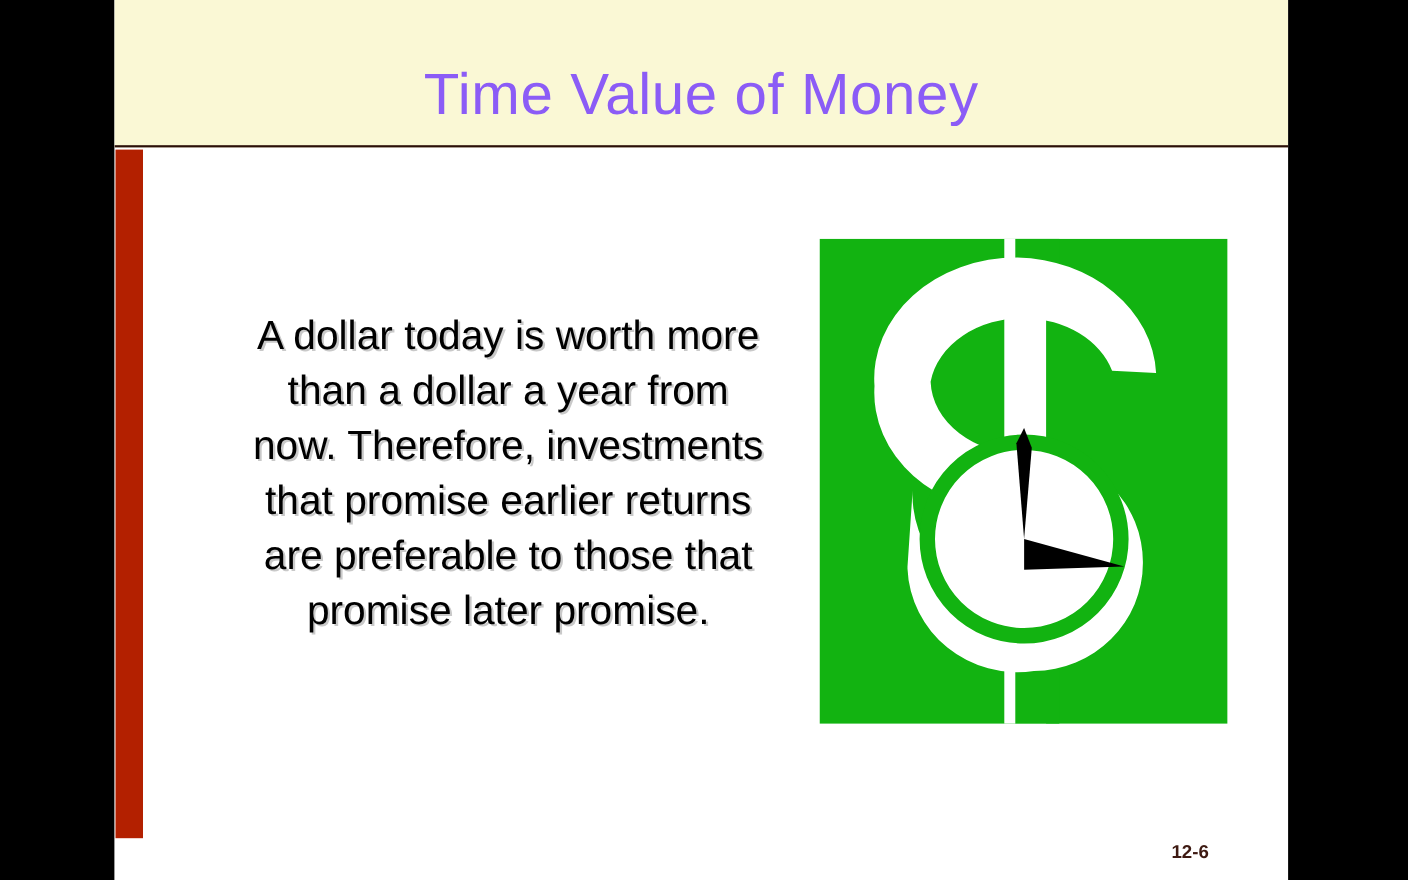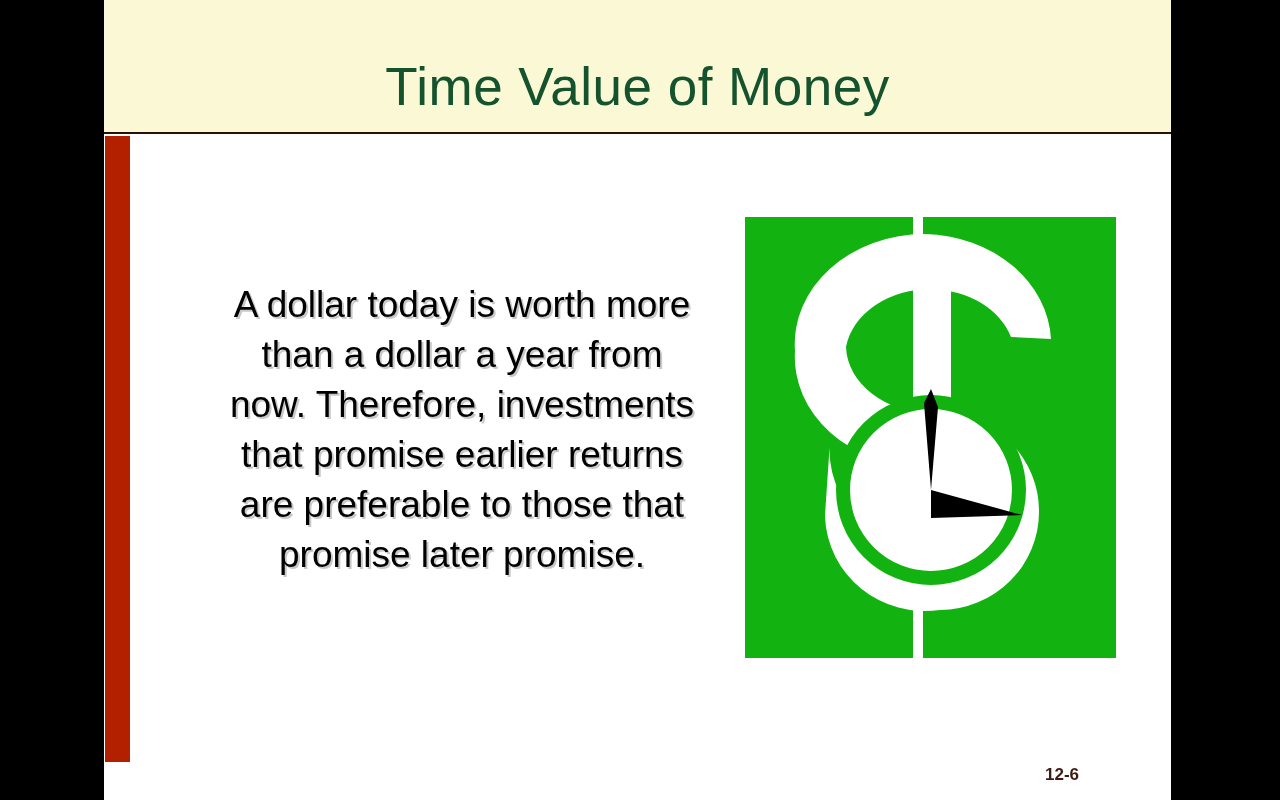--- a/index.html
+++ b/index.html
@@ -56,21 +56,21 @@
   #slide-title {
     position: absolute;
     left: 0;
     top: 56px;
     width: 1067px;
     text-align: center;
     font-family: "Liberation Sans", sans-serif;
     font-size: 53px;
     font-weight: 400;
     line-height: 62px;
-    color: #14532d;
+    color: #8b5cf6;
     letter-spacing: 0.5px;
     white-space: nowrap;
   }
 
   
   #accent-bar {
     position: absolute;
     left: 1px;
     top: 136px;
     width: 25px;
@@ -102,21 +102,21 @@
     height: 441px;
   }
   #money-clock svg { display: block; width: 371px; height: 441px; }
 
   
   #page-marker {
     position: absolute;
     left: 0;
     top: 765px;
     width: 1067px;
-    padding-right: 92px;
+    padding-right: 72px;
     box-sizing: border-box;
     text-align: right;
     font-family: "Liberation Sans", sans-serif;
     font-size: 17px;
     font-weight: bold;
     color: #3E1A12;
   }
 </style>
 </head>
 <body>

